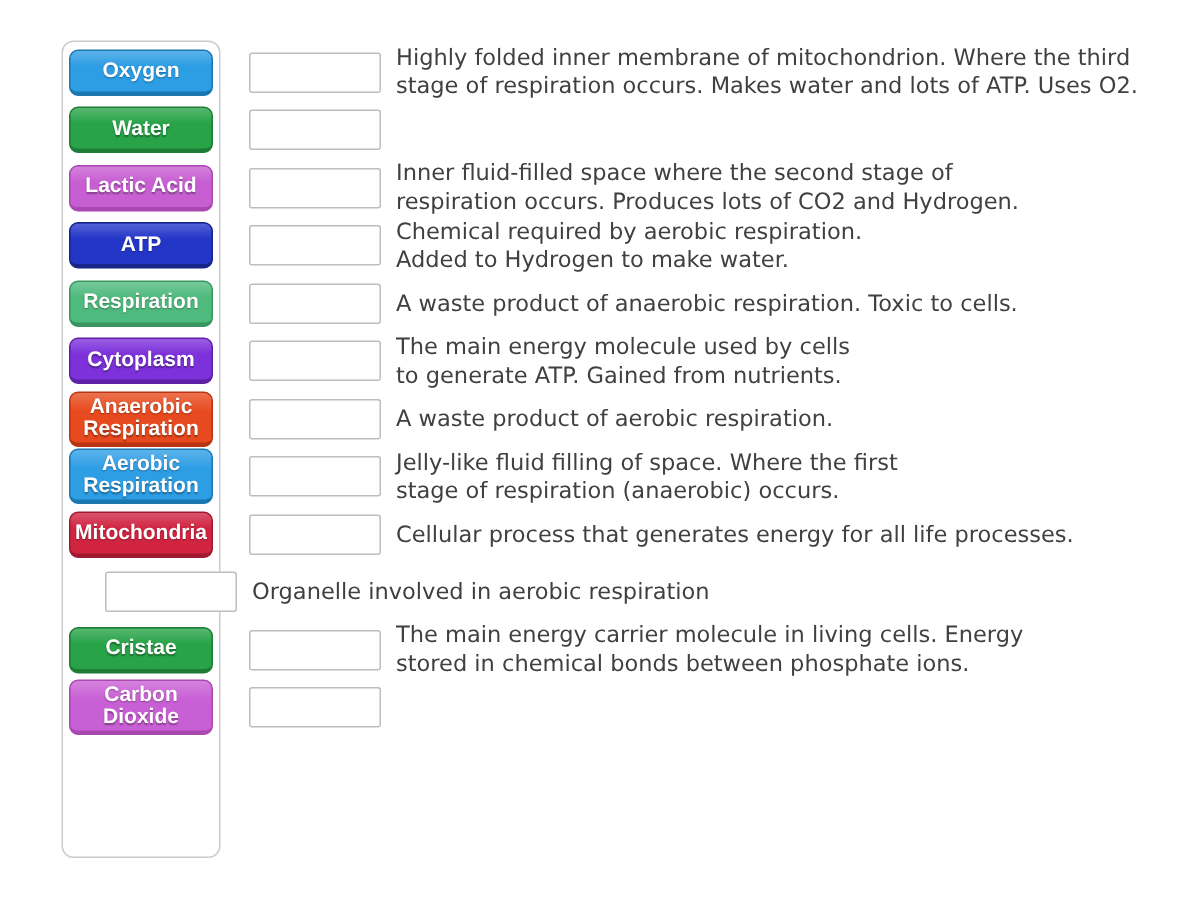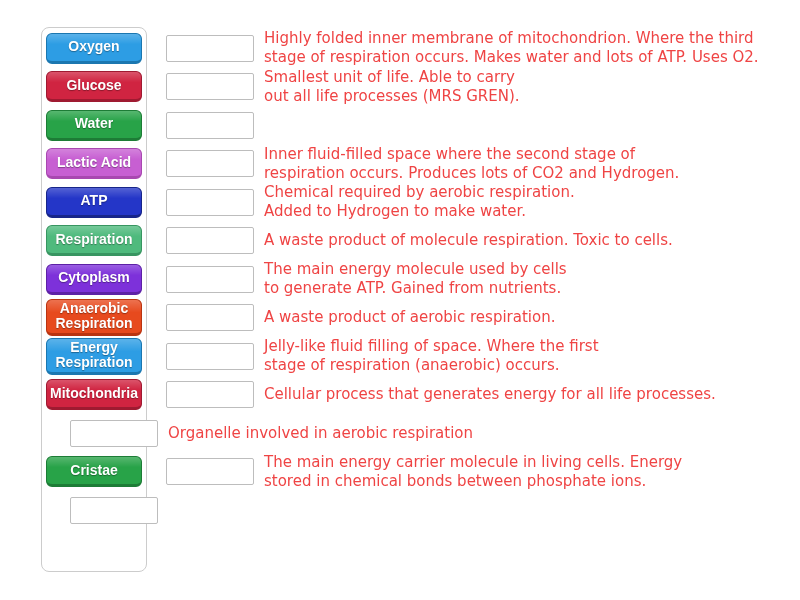--- a/index.html
+++ b/index.html
@@ -63,92 +63,87 @@
     margin-left: 24px;
     background: #ffffff;
     border: 1px solid #bdbdbd;
     border-radius: 2px;
   }
   .clue {
     margin-left: 10px;
     font-family: "DejaVu Sans", sans-serif;
     font-size: 15px;
     line-height: 19px;
-    color: #ef4444;
+    color: #404040;
     white-space: pre-line;
   }
 </style>
 </head>
 <body>
 
 <div class="stage">
   <div class="terms-panel"></div>
   <div class="rows">
       <div class="row">
         <div class="tile" style="--c: #2d9de4; --d: #1b77b0;">Oxygen</div>
         <div class="slot"></div>
         <div class="clue">Highly folded inner membrane of mitochondrion. Where the third
 stage of respiration occurs. Makes water and lots of ATP. Uses O2.</div>
-      </div>
-      <div class="row">
-        <div class="tile" style="--c: #d02441; --d: #9f1a31;">Glucose</div>
-        <div class="slot"></div>
-        <div class="clue">Smallest unit of life. Able to carry
-out all life processes (MRS GREN).</div>
       </div>
       <div class="row">
         <div class="tile" style="--c: #28a348; --d: #1d7c36;">Water</div>
         <div class="slot"></div>
       </div>
       <div class="row">
         <div class="tile" style="--c: #c75fd2; --d: #a848b0;">Lactic Acid</div>
         <div class="slot"></div>
         <div class="clue">Inner fluid-filled space where the second stage of
 respiration occurs. Produces lots of CO2 and Hydrogen.</div>
       </div>
       <div class="row">
         <div class="tile" style="--c: #2436c8; --d: #172589;">ATP</div>
         <div class="slot"></div>
         <div class="clue">Chemical required by aerobic respiration.
 Added to Hydrogen to make water.</div>
       </div>
       <div class="row">
         <div class="tile" style="--c: #4fba7d; --d: #389561;">Respiration</div>
         <div class="slot"></div>
-        <div class="clue">A waste product of molecule respiration. Toxic to cells.</div>
+        <div class="clue">A waste product of anaerobic respiration. Toxic to cells.</div>
       </div>
       <div class="row">
         <div class="tile" style="--c: #7d31da; --d: #5d21a5;">Cytoplasm</div>
         <div class="slot"></div>
         <div class="clue">The main energy molecule used by cells
 to generate ATP. Gained from nutrients.</div>
       </div>
       <div class="row">
         <div class="tile" style="--c: #e74a1e; --d: #b93411;">Anaerobic Respiration</div>
         <div class="slot"></div>
         <div class="clue">A waste product of aerobic respiration.</div>
       </div>
       <div class="row">
-        <div class="tile" style="--c: #2d9de4; --d: #1b77b0;">Energy Respiration</div>
+        <div class="tile" style="--c: #2d9de4; --d: #1b77b0;">Aerobic Respiration</div>
         <div class="slot"></div>
         <div class="clue">Jelly-like fluid filling of space. Where the first
 stage of respiration (anaerobic) occurs.</div>
       </div>
       <div class="row">
         <div class="tile" style="--c: #d02441; --d: #9f1a31;">Mitochondria</div>
         <div class="slot"></div>
         <div class="clue">Cellular process that generates energy for all life processes.</div>
       </div>
       <div class="row">
         <div class="slot"></div>
         <div class="clue">Organelle involved in aerobic respiration</div>
       </div>
       <div class="row">
         <div class="tile" style="--c: #28a348; --d: #1d7c36;">Cristae</div>
         <div class="slot"></div>
         <div class="clue">The main energy carrier molecule in living cells. Energy
 stored in chemical bonds between phosphate ions.</div>
       </div>
       <div class="row">
+        <div class="tile" style="--c: #c95fd4; --d: #a848b0;">Carbon Dioxide</div>
         <div class="slot"></div>
       </div>
     </div>
 </div>
 
 </body></html>

